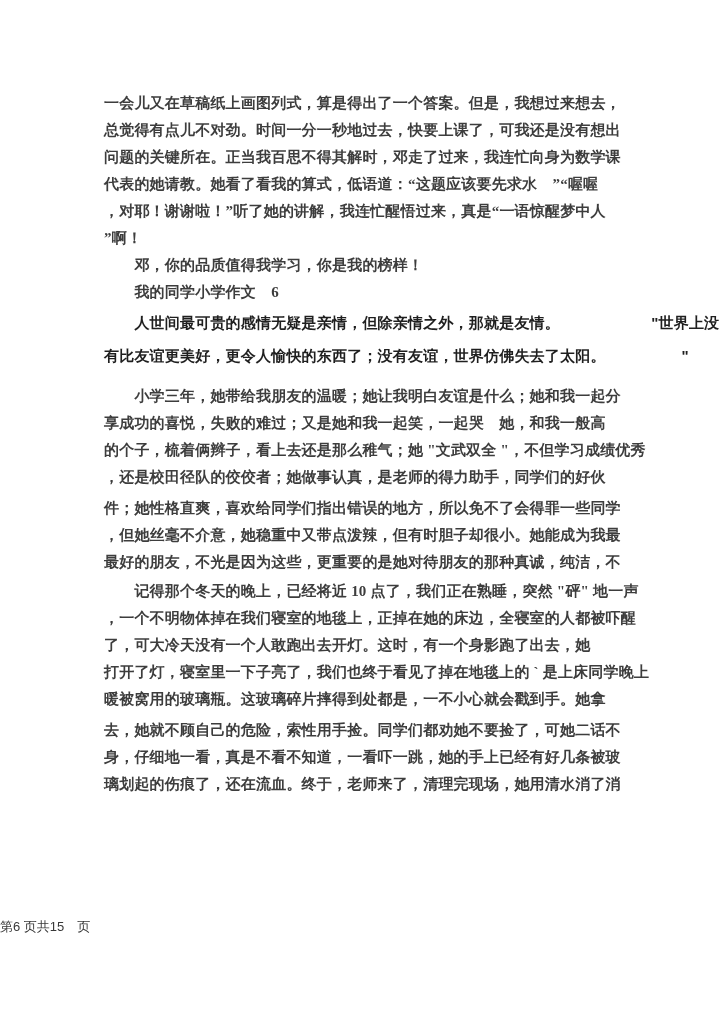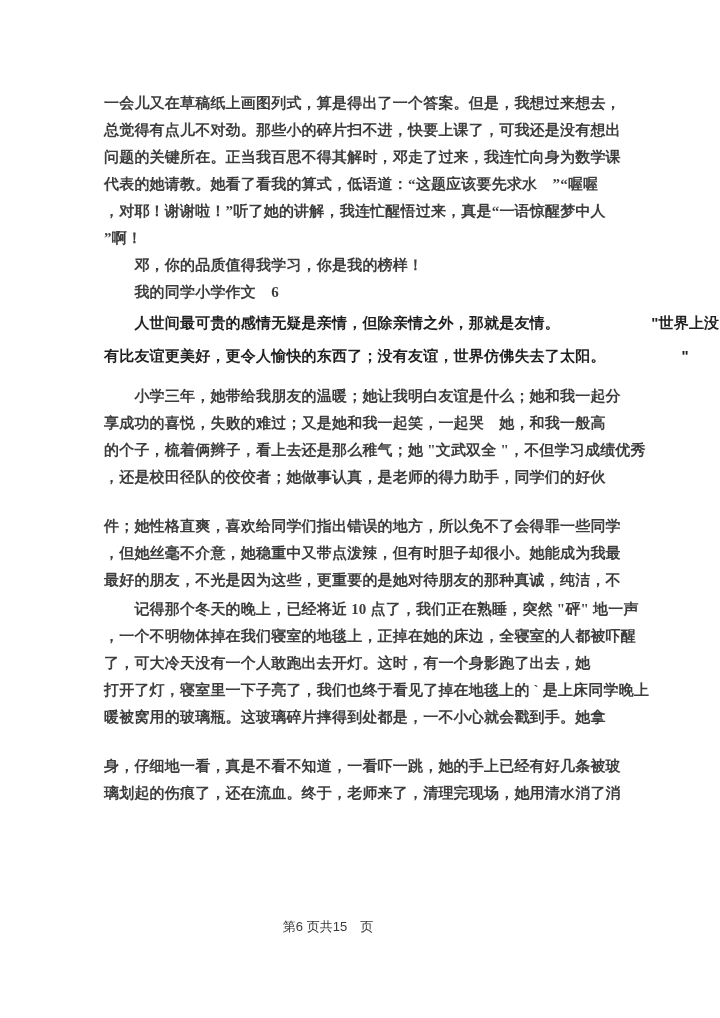--- a/index.html
+++ b/index.html
@@ -40,43 +40,43 @@
   .serif {
     font-family: "Liberation Serif", serif;
     color: #3d3d3d;
   }
   .sans {
     font-family: "Liberation Sans", sans-serif;
     color: #1f1f1f;
     line-height: 33px;
   }
   .gap-11 { margin-top: 11px; }
-  .gap-6  { margin-top: 22px; }
+  .gap-6  { margin-top: 4px; }
   .gap-4  { }
   .gap-2  { margin-top: 2px; }
   .footer {
     position: absolute;
     left: 0; top: 918px;
     width: 656px;
-    text-align: center;
+    text-align: left;
     font-family: "Liberation Sans", sans-serif;
     font-size: 13px;
     color: #383838;
     white-space: pre;
   }
 </style>
 </head>
 <body>
 
 <div class="page">
   <div class="content">
 
     <div class="para serif">
       <div class="line">一会儿又在草稿纸上画图列式，算是得出了一个答案。但是，我想过来想去，</div>
-      <div class="line">总觉得有点儿不对劲。那些小的碎片扫不进，快要上课了，可我还是没有想出</div>
+      <div class="line">总觉得有点儿不对劲。时间一分一秒地过去，快要上课了，可我还是没有想出</div>
       <div class="line">问题的关键所在。正当我百思不得其解时，邓走了过来，我连忙向身为数学课</div>
       <div class="line">代表的她请教。她看了看我的算式，低语道：“这题应该要先求水　”“喔喔</div>
       <div class="line">，对耶！谢谢啦！”听了她的讲解，我连忙醒悟过来，真是“一语惊醒梦中人</div>
       <div class="line">”啊！</div>
     </div>
 
     <div class="para serif">
       <div class="line">　　邓，你的品质值得我学习，你是我的榜样！</div>
     </div>
 
@@ -110,20 +110,21 @@
       <div class="line">，一个不明物体掉在我们寝室的地毯上，正掉在她的床边，全寝室的人都被吓醒</div>
       <div class="line">了，可大冷天没有一个人敢跑出去开灯。这时，有一个身影跑了出去，她</div>
     </div>
 
     <div class="para serif gap-4">
       <div class="line">打开了灯，寝室里一下子亮了，我们也终于看见了掉在地毯上的 ` 是上床同学晚上</div>
       <div class="line">暖被窝用的玻璃瓶。这玻璃碎片摔得到处都是，一不小心就会戳到手。她拿</div>
     </div>
 
     <div class="para serif gap-6">
+      <div class="line">去，她就不顾自己的危险，索性用手捡。同学们都劝她不要捡了，可她二话不</div>
       <div class="line">身，仔细地一看，真是不看不知道，一看吓一跳，她的手上已经有好几条被玻</div>
       <div class="line">璃划起的伤痕了，还在流血。终于，老师来了，清理完现场，她用清水消了消</div>
     </div>
 
   </div>
 
   <div class="footer">第6 页共15　页</div>
 </div>
 
 </body></html>

